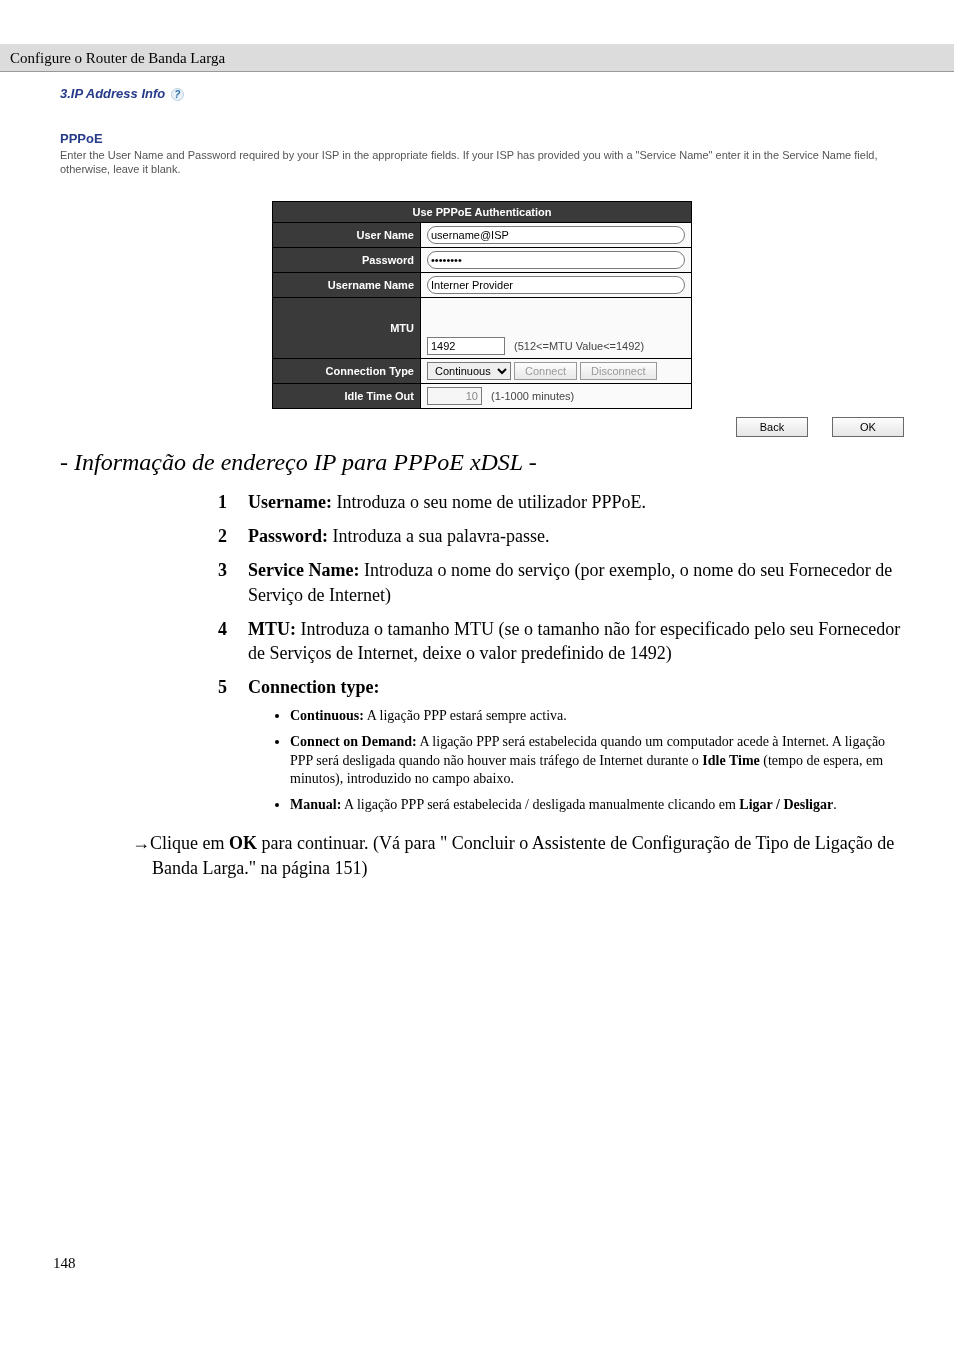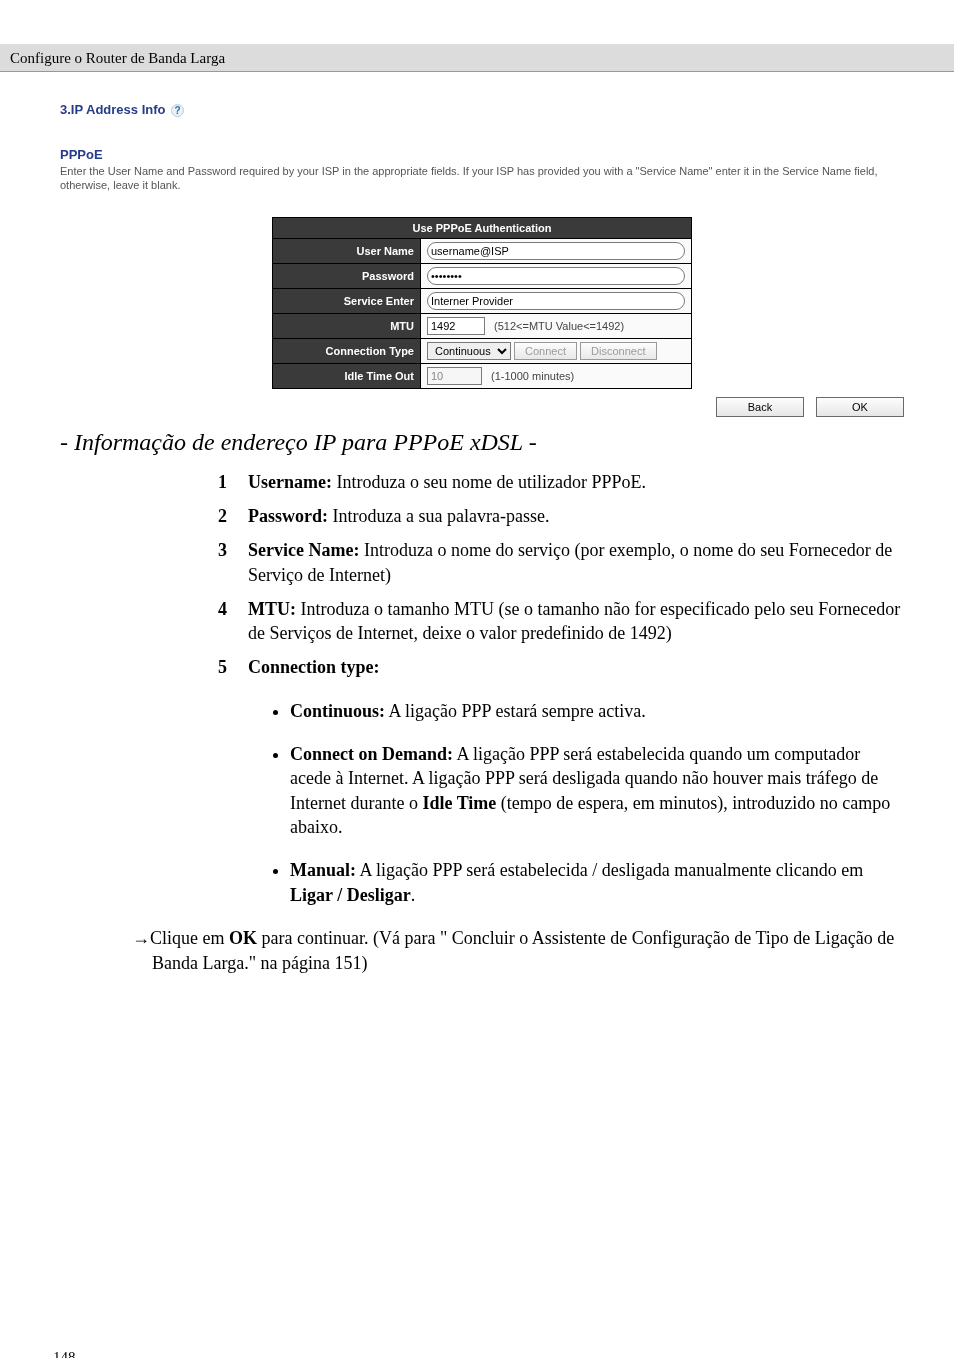--- a/index.html
+++ b/index.html
@@ -43,21 +43,22 @@
   }
   .bullet-line .u {
     text-decoration: underline;
     font-weight: bold;
   }
   .section-heading {
     font-family: Arial, Helvetica, sans-serif;
     font-weight: bold;
     font-size: 13px;
     color: #273b8b;
-    margin-top: 30px;
+    margin-top: 14px;
+    font-style: italic;
   }
   .help-q {
     display: inline-block;
     font-family: Arial, sans-serif;
     color: #2a6fa8;
     border: 1px solid #b8cee0;
     background: #eaf2f8;
     font-size: 10px;
     border-radius: 50%;
     width: 11px;
@@ -121,47 +122,47 @@
   .router-table input[type=password],
   .router-table select {
     font-family: Arial, Helvetica, sans-serif;
     font-size: 11px;
     border: 1px solid #7a7a7a;
     padding: 1px 3px;
     box-sizing: border-box;
     height: 18px;
   }
   .w-full { width: 100%; border-radius: 9px; }
-  .w-mtu  { width: 58px; }
+  .w-mtu  { width: 78px; margin-top: 36px; }
   .w-idle { width: 55px; }
   .mini-btn {
     font-family: Arial, Helvetica, sans-serif;
     font-size: 11px;
     padding: 0 10px;
     height: 18px;
     border: 1px solid #999;
     background: linear-gradient(#fdfdfd, #e8e8e8);
     color: #9a9a9a;
     cursor: pointer;
   }
   .hint { color: #444; margin-left: 6px; }
-  .disabled { color: #888; }
+  .disabled { color: #888; text-align: right; }
 
   .nav-buttons {
     text-align: right;
     margin: 8px 0 12px 0;
   }
   .nav-buttons button {
     font-family: Arial, Helvetica, sans-serif;
     font-size: 11px;
-    width: 88px;
+    width: 72px;
     height: 20px;
     border: 1px solid #6a6a6a;
     background: linear-gradient(#fdfdfd, #e6e6e6);
-    margin-left: 8px;
+    margin-left: 20px;
     cursor: pointer;
   }
 
   .caption {
     font-style: italic;
     font-size: 24px;
     margin: 6px 0 14px 0;
   }
 
   ol.steps {
@@ -185,23 +186,23 @@
     top: 0;
     font-weight: bold;
   }
   ol.steps b { font-weight: bold; }
   ul.sub {
     list-style: disc;
     margin: 6px 0 0 42px;
     padding: 0;
   }
   ul.sub li {
-    font-size: 18px;
+    font-size: 14px;
     line-height: 1.35;
-    margin: 19px 0;
+    margin: 7px 0;
   }
   .arrow-para {
     margin: 16px 0 0 72px;
     font-size: 18px;
     line-height: 1.4;
     text-indent: -20px;
     padding-left: 20px;
   }
   .arrow-para .arrow {
     font-family: Arial, sans-serif;
@@ -237,21 +238,21 @@
           </tr>
       <tr>
         <td class="lbl">User Name</td>
         <td><input type="text" class="w-full" value="username@ISP" style=""></td>
       </tr>
       <tr>
         <td class="lbl">Password</td>
         <td><input type="password" class="w-full" value="********" style=""></td>
       </tr>
       <tr>
-        <td class="lbl">Service Enter</td>
+        <td class="lbl">Username Name</td>
         <td><input type="text" class="w-full" value="Interner Provider" style=""></td>
       </tr>
       <tr>
         <td class="lbl">MTU</td>
         <td>
           <input type="text" class="w-mtu" value="1492" style="">
           <span class="hint">(512&lt;=MTU Value&lt;=1492)</span>
         </td>
       </tr>
       <tr>

